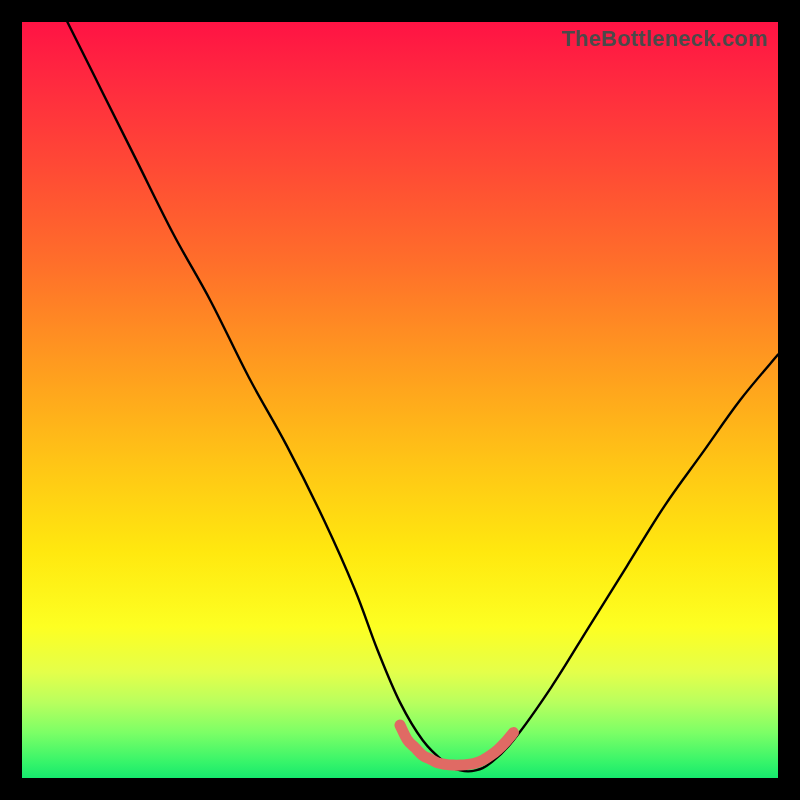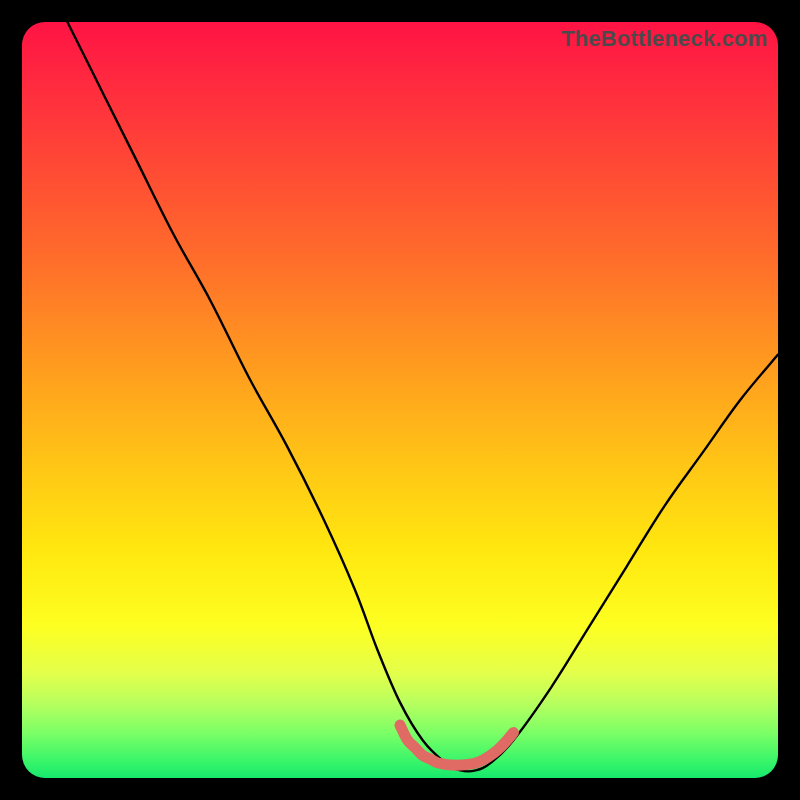--- a/index.html
+++ b/index.html
@@ -31,21 +31,20 @@
       #ff9a1f 45%,
       #ffc416 58%,
       #ffe80f 70%,
       #fdff22 80%,
       #e4ff4a 86%,
       #b9ff5e 90%,
       #7cff66 94%,
       #35f46a 98%,
       #16e86d 100%
     );
-    border-radius: 23px;
   }
   .watermark {
     position: absolute;
     top: 4px;
     right: 10px;
     font-family: Arial, Helvetica, sans-serif;
     font-size: 22px;
     font-weight: 600;
     color: #4a4a4a;
     letter-spacing: 0.2px;

